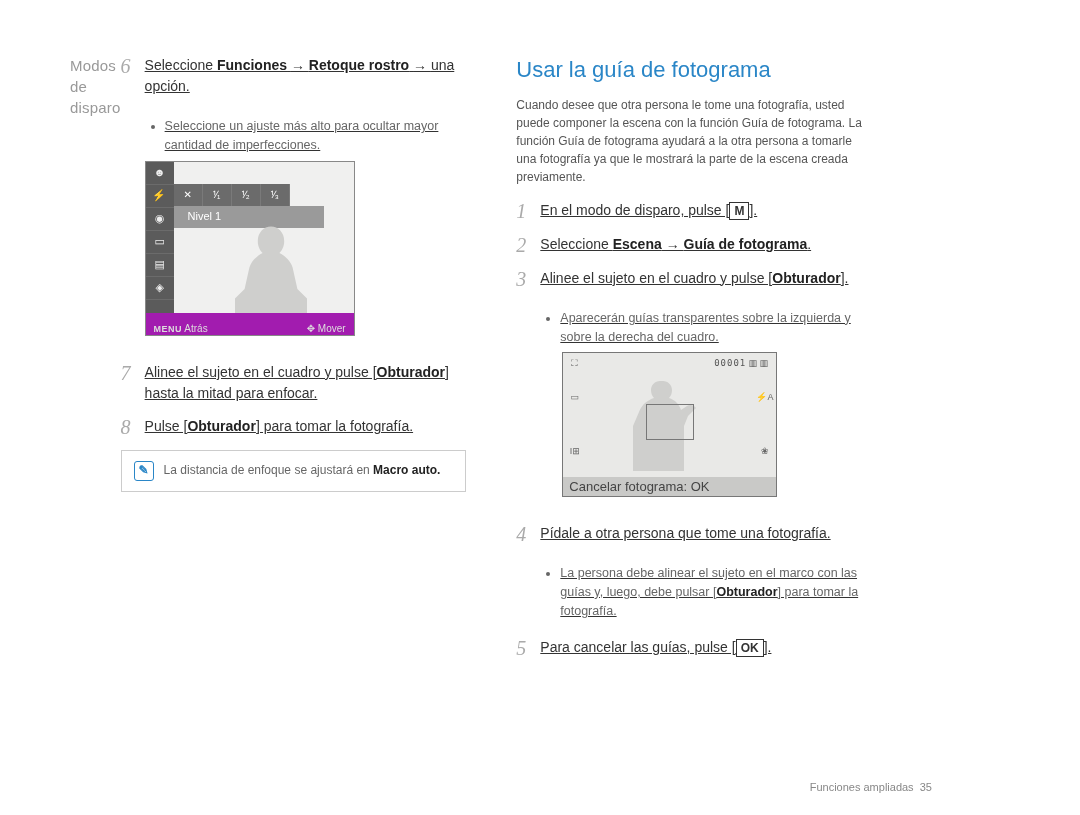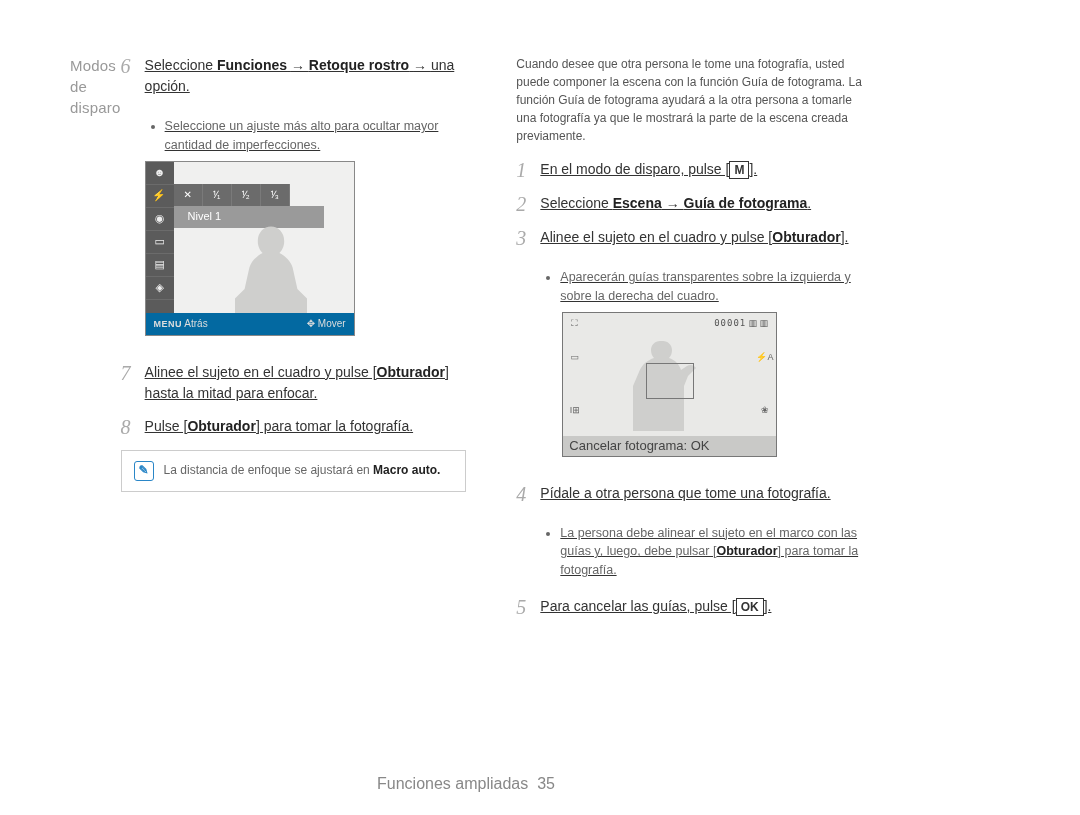--- a/index.html
+++ b/index.html
@@ -140,25 +140,24 @@
   }
   .silhouette1 {
     position:absolute;
     left:60px; top:55px;
     width:130px; height:120px;
   }
   .lcd-footer {
     position:absolute;
     left:0; right:0; bottom:0;
     height:22px;
-    background:#0369a1;
+    background:#a21caf;
     color:#ddd;
     font-size:10px;
     display:flex;
-    align-items:center;
     justify-content:space-between;
     padding:8px 8px;
     box-sizing:border-box;
   }
   .lcd-footer .menu { font-weight:bold; font-size:9px; letter-spacing:0.5px; }
 
   
   .lcd2 {
     width: 215px;
     height: 145px;
@@ -243,22 +242,22 @@
     font-weight:bold;
     font-size:12px;
     line-height:16px;
     vertical-align:middle;
   }
 
   .page-footer {
     position:absolute;
     bottom:20px;
     left:0; right:0;
-    text-align:center;
-    font-size:16px;
+    text-align:right;
+    font-size:11px;
     color:#888;
   }
 </style>
 </head>
 <body>
 
 <div class="page">
 
   <div class="breadcrumb">Modos de disparo</div>
   <hr class="divider">
@@ -331,20 +330,21 @@
       <div class="note">
         <div class="note-icon">✎</div>
         <div>
           <span>La distancia de enfoque se ajustará en </span><b>Macro auto.</b>
         </div>
       </div>
 
     </div>
 
     <div class="col">
+      <h2 class="section-title">Usar la guía de fotograma</h2>
       <div class="intro">Cuando desee que otra persona le tome una fotografía, usted puede componer la escena con la función Guía de fotograma. La función Guía de fotograma ayudará a la otra persona a tomarle una fotografía ya que le mostrará la parte de la escena creada previamente.</div>
 
       <div class="step">
         <div class="step-num">1</div>
         <div class="step-body">
           <span>En el modo de disparo, pulse [</span><span class="mode-glyph">M</span><span>].</span>
         </div>
       </div>
 
       <div class="step">

